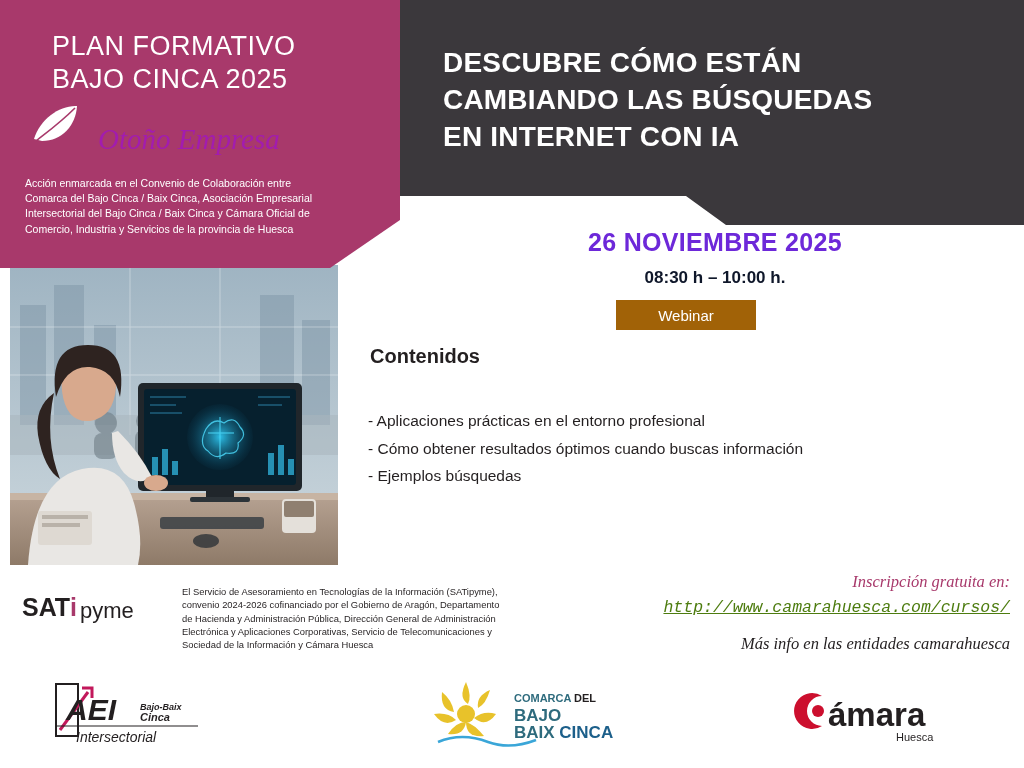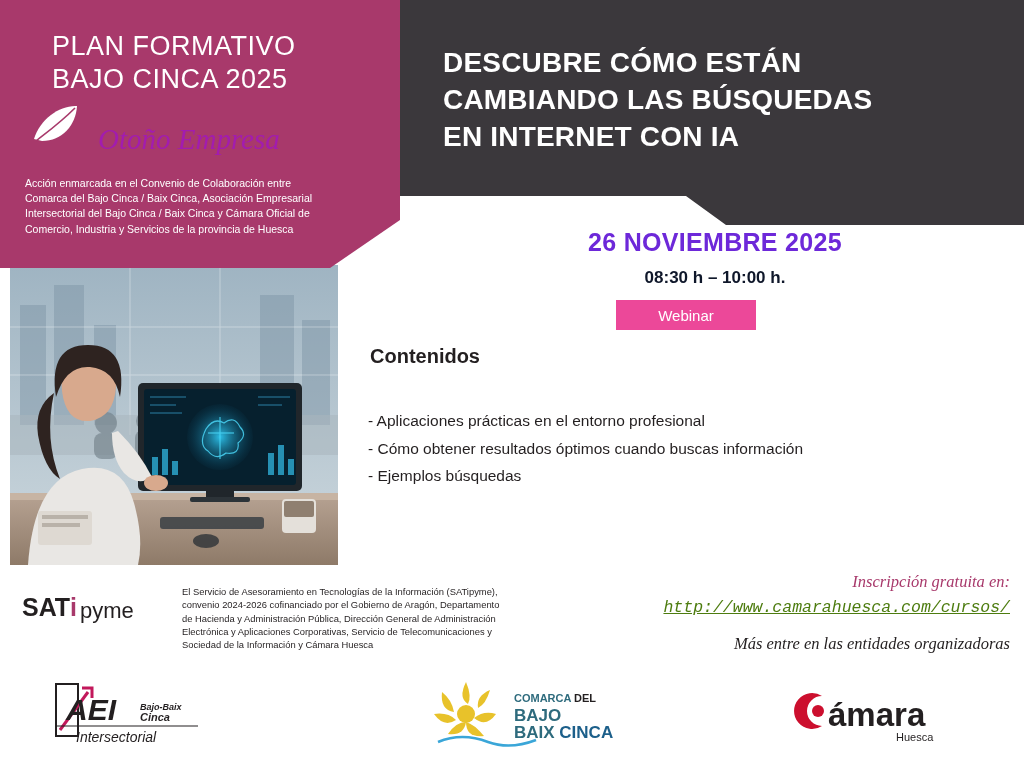--- a/index.html
+++ b/index.html
@@ -102,21 +102,21 @@
     width: 340px;
     text-align: center;
     color: #0f172a;
     font-size: 17px;
     font-weight: bold;
   }
   .webinar-badge {
     position: absolute;
     left: 616px; top: 300px;
     width: 140px; height: 30px;
-    background: #ec4899;
+    background: #a16207;
     color: #ffffff;
     font-size: 15px;
     display: flex;
     align-items: center;
     justify-content: center;
   }
 
   
   .contenidos-title {
     position: absolute;
@@ -349,21 +349,21 @@
   </svg>
 </span>
 <div class="sati-text">El Servicio de Asesoramiento en Tecnologías de la Información (SATipyme),
 convenio 2024-2026 cofinanciado por el Gobierno de Aragón, Departamento
 de Hacienda y Administración Pública, Dirección General de Administración
 Electrónica y Aplicaciones Corporativas, Servicio de Telecomunicaciones y
 Sociedad de la Información y Cámara Huesca</div>
 
 <div class="inscripcion">Inscripción gratuita en:</div>
 <div class="inscripcion-url">http://www.camarahuesca.com/cursos/</div>
-<div class="mas-info">Más entre en las entidades organizadoras</div>
+<div class="mas-info">Más info en las entidades camarahuesca</div>
 
 <span class="logo-aei">
   <svg width="160" height="72" viewBox="0 0 160 72">
     <path d="M8 60 L8 8 L30 8 L30 60 Z" fill="none" stroke="#231f20" stroke-width="2"></path>
     <path d="M12 54 L40 16" stroke="#c2185b" stroke-width="3"></path>
     <path d="M34 12 L44 12 L44 22" fill="none" stroke="#c2185b" stroke-width="3"></path>
     <text x="18" y="44" font-family="Liberation Sans, sans-serif" font-size="30" font-weight="bold" fill="#231f20">AEI</text>
     <text x="92" y="34" font-family="Liberation Sans, sans-serif" font-size="9" font-weight="bold" fill="#231f20">Bajo-Baix</text>
     <text x="92" y="45" font-family="Liberation Sans, sans-serif" font-size="11" font-weight="bold" fill="#231f20">Cinca</text>
     <line x1="8" y1="50" x2="150" y2="50" stroke="#231f20" stroke-width="1.2"></line>

